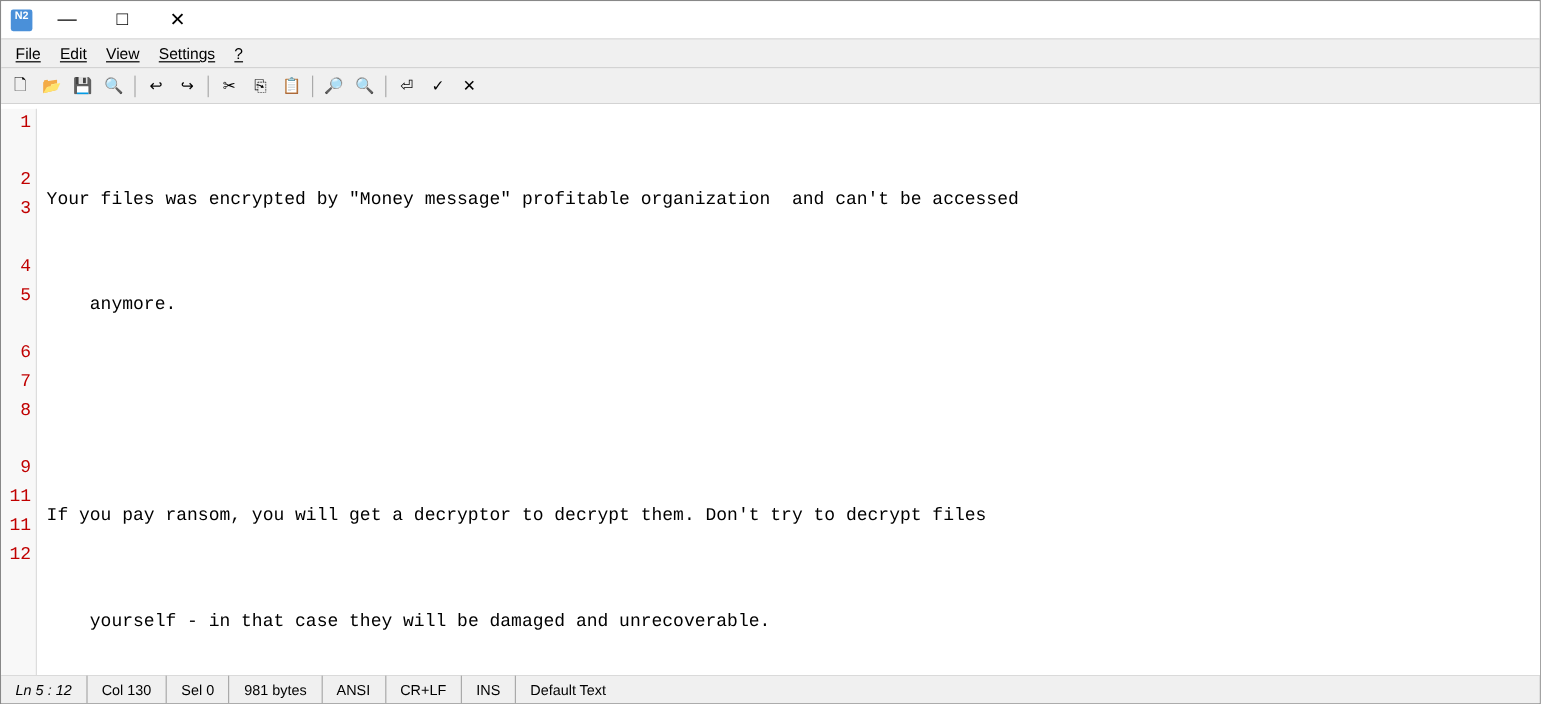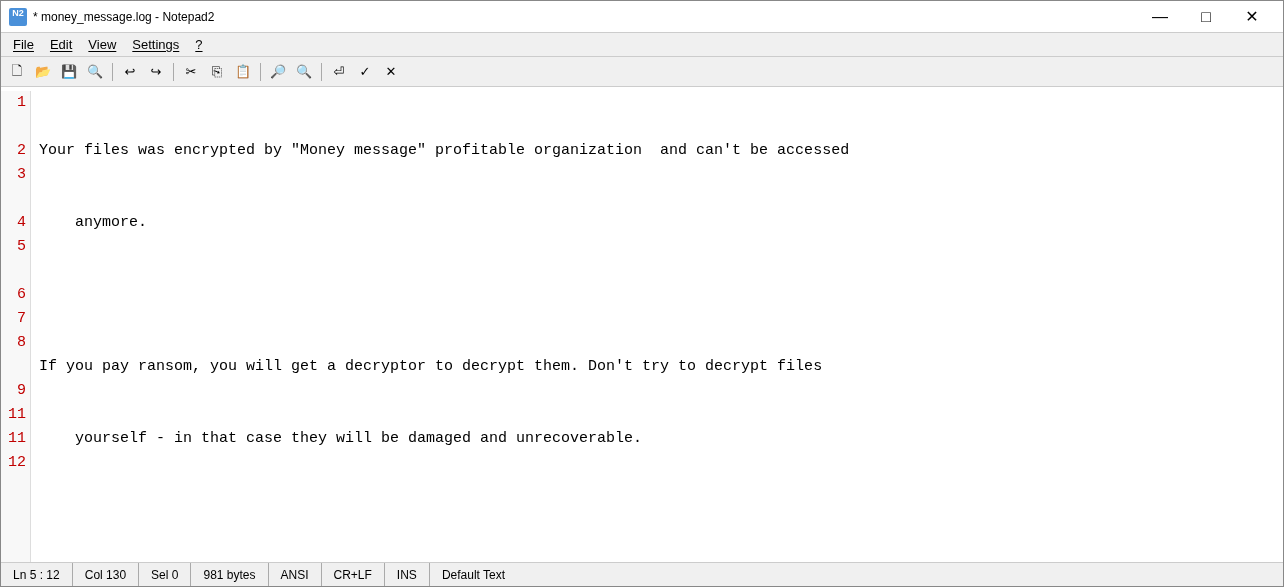--- a/index.html
+++ b/index.html
@@ -160,20 +160,21 @@
       flex: 1;
       padding: 0 8px;
       white-space: pre-wrap;
       word-break: break-all;
     }
 
     .code-line {
       display: block;
       color: #000;
       min-height: 1.6em;
+      margin-top: 16px;
     }
 
     
     .status-bar {
       height: 24px;
       background: #f0f0f0;
       border-top: 1px solid #ccc;
       display: flex;
       align-items: center;
       padding: 0 8px;
@@ -184,36 +185,36 @@
     .status-item {
       padding: 0 12px;
       border-right: 1px solid #aaa;
       height: 100%;
       display: flex;
       align-items: center;
     }
 
     .status-item:first-child {
       padding-left: 4px;
+      font-style: italic;
     }
 
     .status-item:last-child {
       border-right: none;
     }
   </style>
 </head>
 <body>
 
 <div class="window">
 
   <div class="title-bar">
     <div class="title-bar-icon">
       <span style="font-size:9px;font-weight:bold;">N2</span>
     </div>
-    <span class="title-bar-title">* money_message.log - Notepad2</span>
     <div class="title-bar-controls">
       <button class="title-bar-btn">—</button>
       <button class="title-bar-btn">□</button>
       <button class="title-bar-btn close">✕</button>
     </div>
   </div>
 
   <div class="menu-bar">
     <span class="menu-item">File</span>
     <span class="menu-item">Edit</span>

